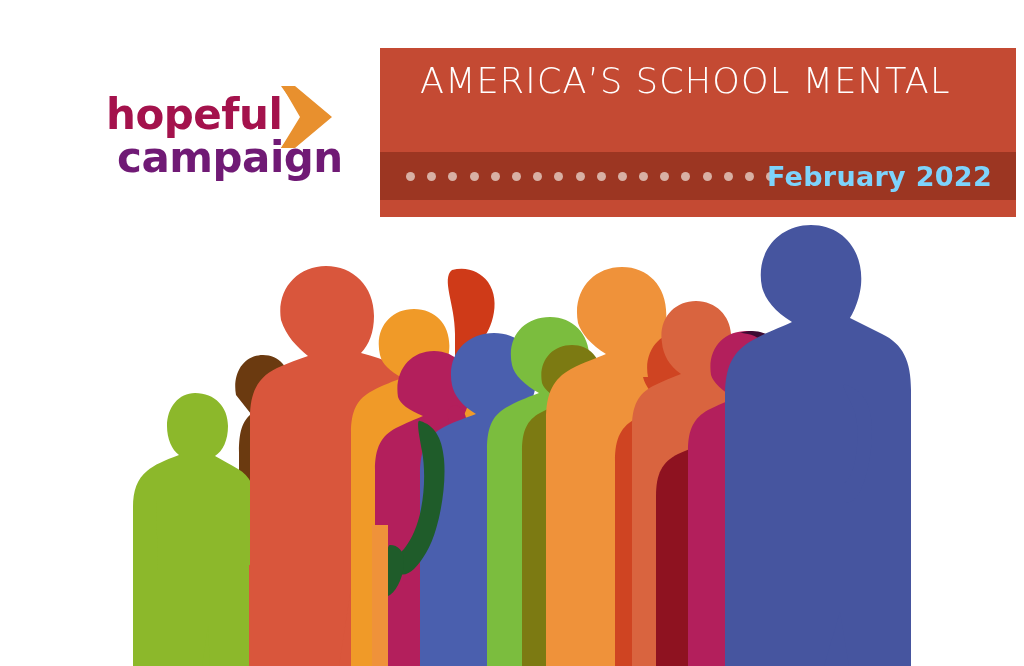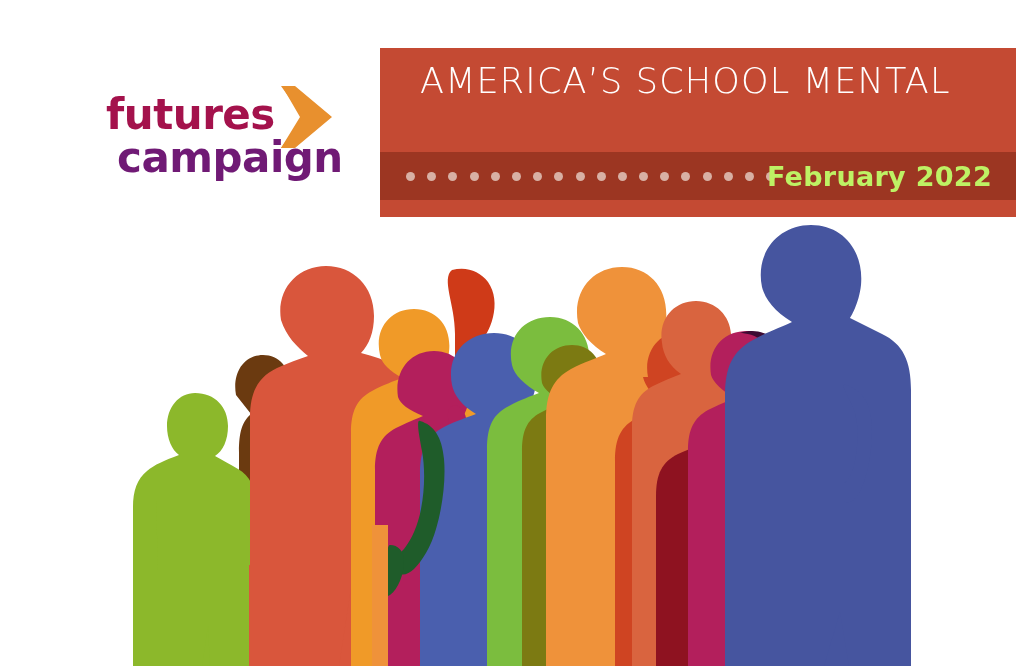--- a/index.html
+++ b/index.html
@@ -46,39 +46,39 @@
     display:flex;align-items:center;
   }
   .dots{
     position:absolute;left:26px;top:0;height:48px;
     display:flex;align-items:center;gap:12.2px;
   }
   .dot{width:9px;height:9px;border-radius:50%;background:#d8b0a4;flex:0 0 auto;}
   .date-label{
     position:absolute;right:24px;top:0;height:48px;
     display:flex;align-items:center;
-    color:#bef264;
+    color:#7dd3fc;
     font-family:"DejaVu Sans", sans-serif;
     font-weight:700;
     font-size:27px;
     letter-spacing:0.3px;
     margin-left:12px;
   }
 
   
   .illus{position:absolute;left:0;top:225px;width:1024px;height:441px;}
   .illus svg{display:block;width:1024px;height:441px;}
 </style>
 </head>
 <body>
 
 <div class="page">
 
   <div class="logo">
-    <div class="logo-line logo-l2">futures</div>
+    <div class="logo-line logo-l2">hopeful</div>
     <div class="logo-line logo-l3">campaign</div>
     <svg class="logo-chevron" viewBox="0 0 60 68">
       <polygon points="4,2 14,2 52,32 14,64 3,64 22,33" fill="#e8902e"></polygon>
       <polygon points="3,2 17,2 54,33 17,64 3,64 25,33" fill="#e8902e"></polygon>
     </svg>
   </div>
 
   <div class="banner">
     <div class="banner-title"><span>AMERICA’S SCHOOL MENTAL</span><br></div>
     <div class="datebar">

